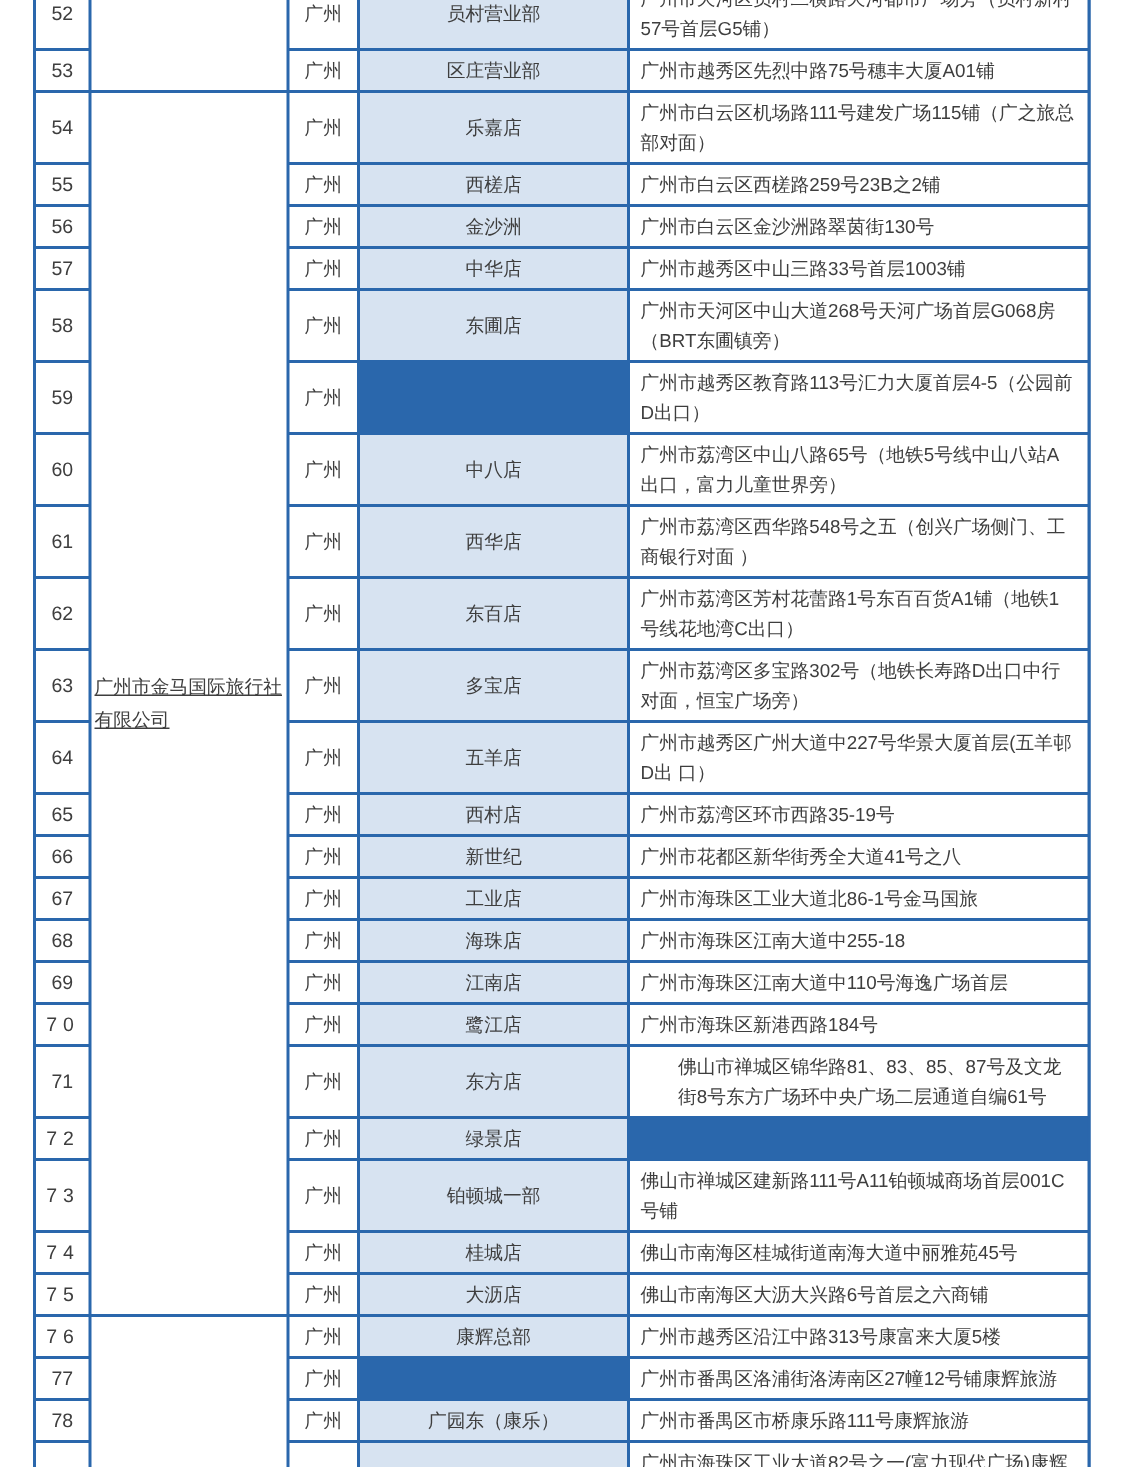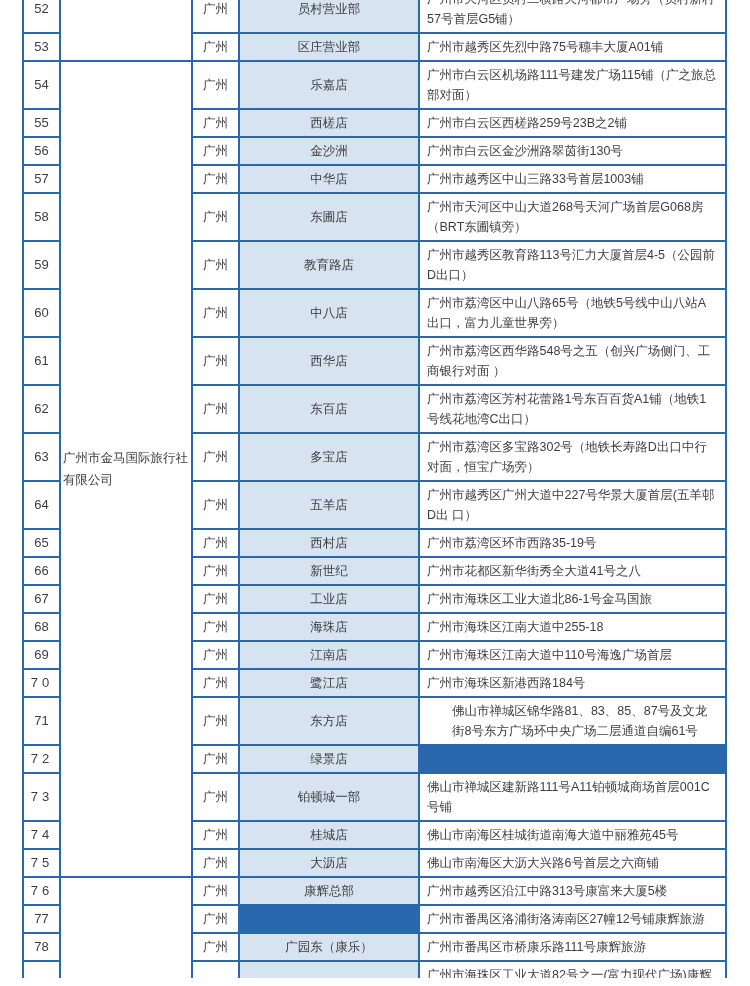--- a/index.html
+++ b/index.html
@@ -60,21 +60,21 @@
         <div class="cell num" style="grid-area: 1 / 1;">52</div>
         <div class="cell city" style="grid-area: 1 / 3;">广州</div>
         <div class="cell store" style="grid-area: 1 / 4;">员村营业部</div>
         <div class="cell addr" style="grid-area: 1 / 5;">广州市天河区员村二横路天河都市广场旁（员村新村57号首层G5铺）</div>
         <div class="cell num" style="grid-area: 2 / 1;">53</div>
         <div class="cell city" style="grid-area: 2 / 3;">广州</div>
         <div class="cell store" style="grid-area: 2 / 4;">区庄营业部</div>
         <div class="cell addr" style="grid-area: 2 / 5;">广州市越秀区先烈中路75号穗丰大厦A01铺</div>
       </div>
       <div class="group">
-        <div class="cell company" style="grid-area: 1 / 2 / span 22;">广州市金马国际旅行社有限公司</div>
+        <div class="cell company" style="grid-area: 1 / 2 / span 22; text-decoration: underline;">广州市金马国际旅行社有限公司</div>
         <div class="cell num" style="grid-area: 1 / 1;">54</div>
         <div class="cell city" style="grid-area: 1 / 3;">广州</div>
         <div class="cell store" style="grid-area: 1 / 4;">乐嘉店</div>
         <div class="cell addr" style="grid-area: 1 / 5;">广州市白云区机场路111号建发广场115铺（广之旅总部对面）</div>
         <div class="cell num" style="grid-area: 2 / 1;">55</div>
         <div class="cell city" style="grid-area: 2 / 3;">广州</div>
         <div class="cell store" style="grid-area: 2 / 4;">西槎店</div>
         <div class="cell addr" style="grid-area: 2 / 5;">广州市白云区西槎路259号23B之2铺</div>
         <div class="cell num" style="grid-area: 3 / 1;">56</div>
         <div class="cell city" style="grid-area: 3 / 3;">广州</div>
@@ -83,21 +83,20 @@
         <div class="cell num" style="grid-area: 4 / 1;">57</div>
         <div class="cell city" style="grid-area: 4 / 3;">广州</div>
         <div class="cell store" style="grid-area: 4 / 4;">中华店</div>
         <div class="cell addr" style="grid-area: 4 / 5;">广州市越秀区中山三路33号首层1003铺</div>
         <div class="cell num" style="grid-area: 5 / 1;">58</div>
         <div class="cell city" style="grid-area: 5 / 3;">广州</div>
         <div class="cell store" style="grid-area: 5 / 4;">东圃店</div>
         <div class="cell addr" style="grid-area: 5 / 5;">广州市天河区中山大道268号天河广场首层G068房（BRT东圃镇旁）</div>
         <div class="cell num" style="grid-area: 6 / 1;">59</div>
         <div class="cell city" style="grid-area: 6 / 3;">广州</div>
-        <div class="cell store" style="grid-area: 6 / 4;">教育路店</div>
         <div class="cell addr" style="grid-area: 6 / 5;">广州市越秀区教育路113号汇力大厦首层4-5（公园前D出口）</div>
         <div class="cell num" style="grid-area: 7 / 1;">60</div>
         <div class="cell city" style="grid-area: 7 / 3;">广州</div>
         <div class="cell store" style="grid-area: 7 / 4;">中八店</div>
         <div class="cell addr" style="grid-area: 7 / 5;">广州市荔湾区中山八路65号（地铁5号线中山八站A出口，富力儿童世界旁）</div>
         <div class="cell num" style="grid-area: 8 / 1;">61</div>
         <div class="cell city" style="grid-area: 8 / 3;">广州</div>
         <div class="cell store" style="grid-area: 8 / 4;">西华店</div>
         <div class="cell addr" style="grid-area: 8 / 5;">广州市荔湾区西华路548号之五（创兴广场侧门、工商银行对面 ）</div>
         <div class="cell num" style="grid-area: 9 / 1;">62</div>

